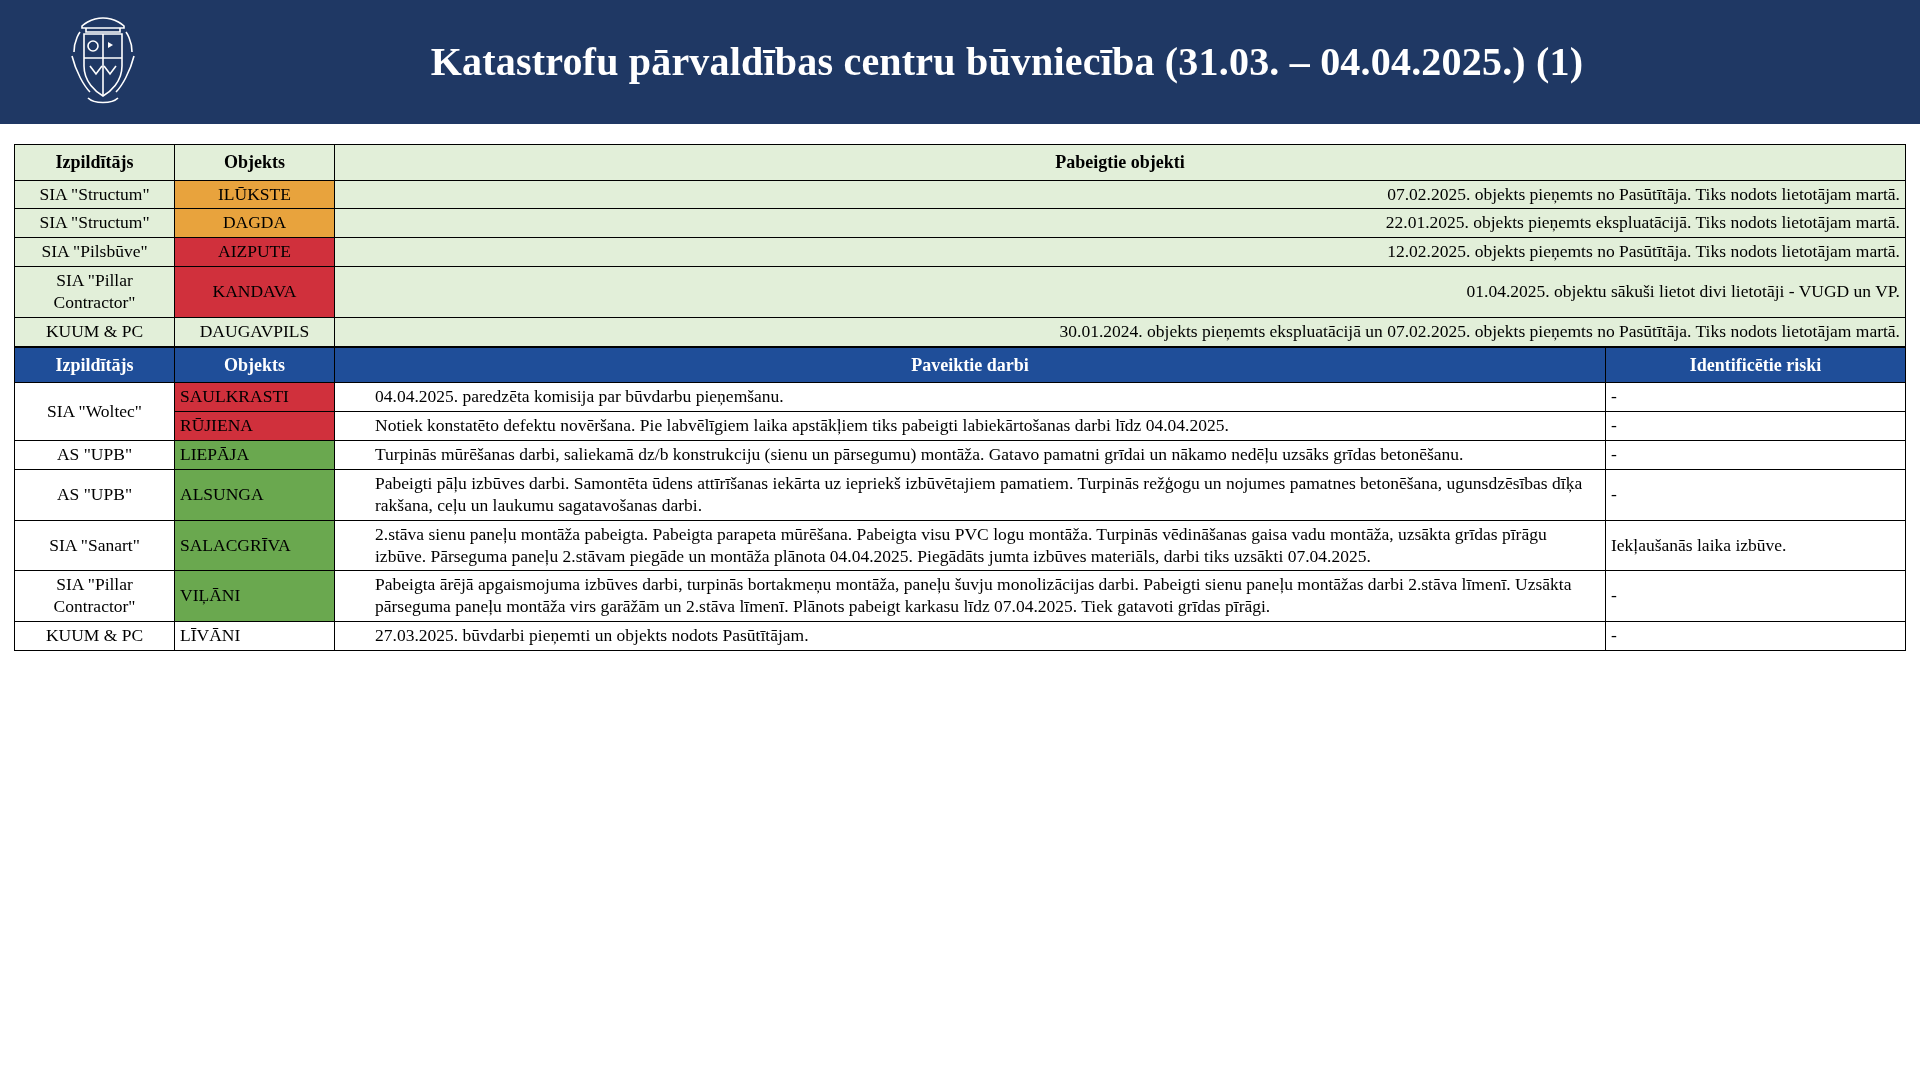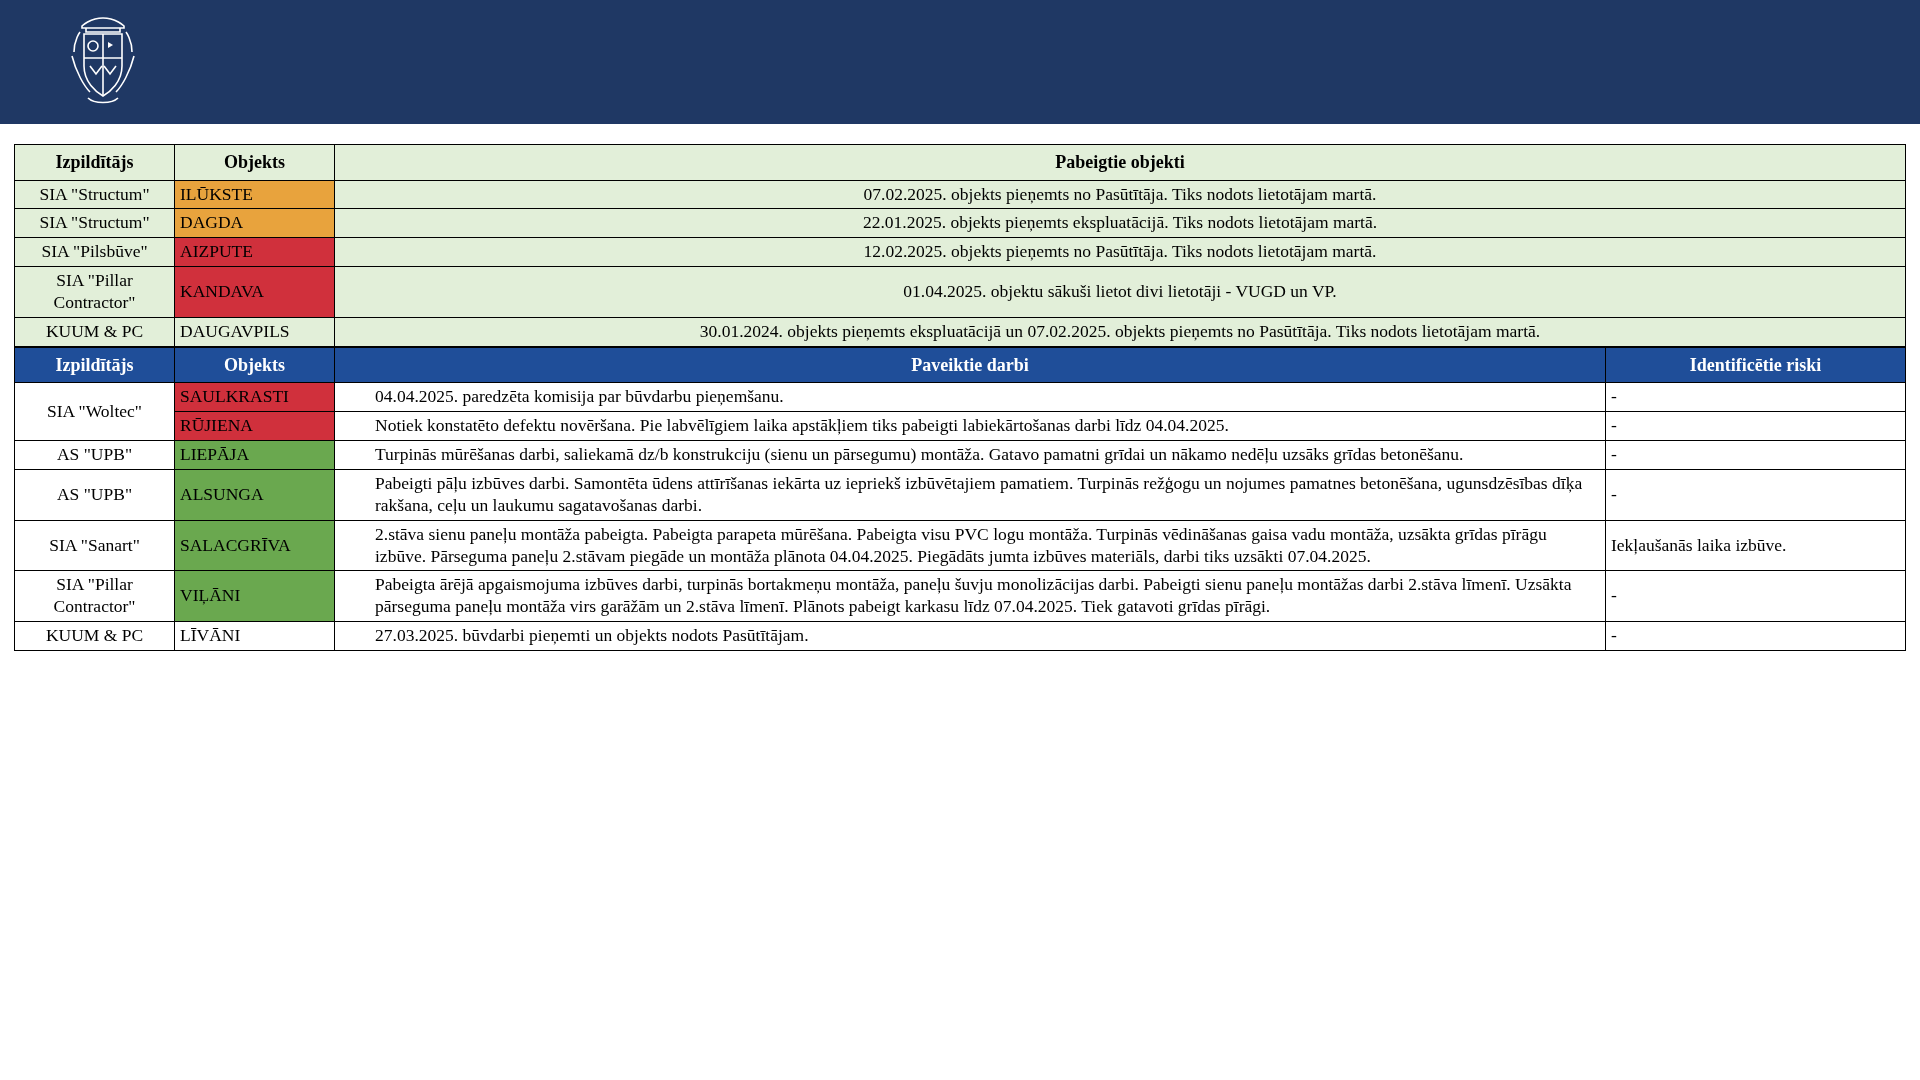--- a/index.html
+++ b/index.html
@@ -73,25 +73,26 @@
     padding: 6px 4px;
   }
   .t1 td {
     background: #e2efd9;
   }
   .c-exec {
     text-align: center;
     width: 160px;
   }
   .c-obj {
+    text-align: center;
     width: 160px;
     font-weight: normal;
   }
   .c-text {
-    text-align: center;
+    text-align: right;
   }
   .obj-orange { background: #e8a33d !important; }
   .obj-red    { background: #d0303c !important; }
   .obj-green  { background: #6aa84f !important; }
   .obj-plain  { background: #e2efd9 !important; }
   
   .t2 { margin-top: 0; }
   .t2 .hdr th {
     background: #1f4e99;
     color: #ffffff;
@@ -130,20 +131,21 @@
           <path d="M30 54 l6 8 6 -8"></path>
           <path d="M44 54 l6 8 6 -8"></path>
           <path d="M14 40 C14 28 20 20 20 20"></path>
           <path d="M72 40 C72 28 66 20 66 20"></path>
           <path d="M12 44 C16 60 24 74 30 80"></path>
           <path d="M74 44 C70 60 62 74 56 80"></path>
           <path d="M28 86 C34 92 52 92 58 86"></path>
         </g>
       </svg>
     </div>
+    <div class="header-title">Katastrofu pārvaldības centru būvniecība (31.03. – 04.04.2025.) (1)</div>
   </div>
 
   <div class="table-wrap">
 
     <table class="t1">
       <colgroup>
         <col style="width:160px">
           <col style="width:160px">
           <col>
       </colgroup>

